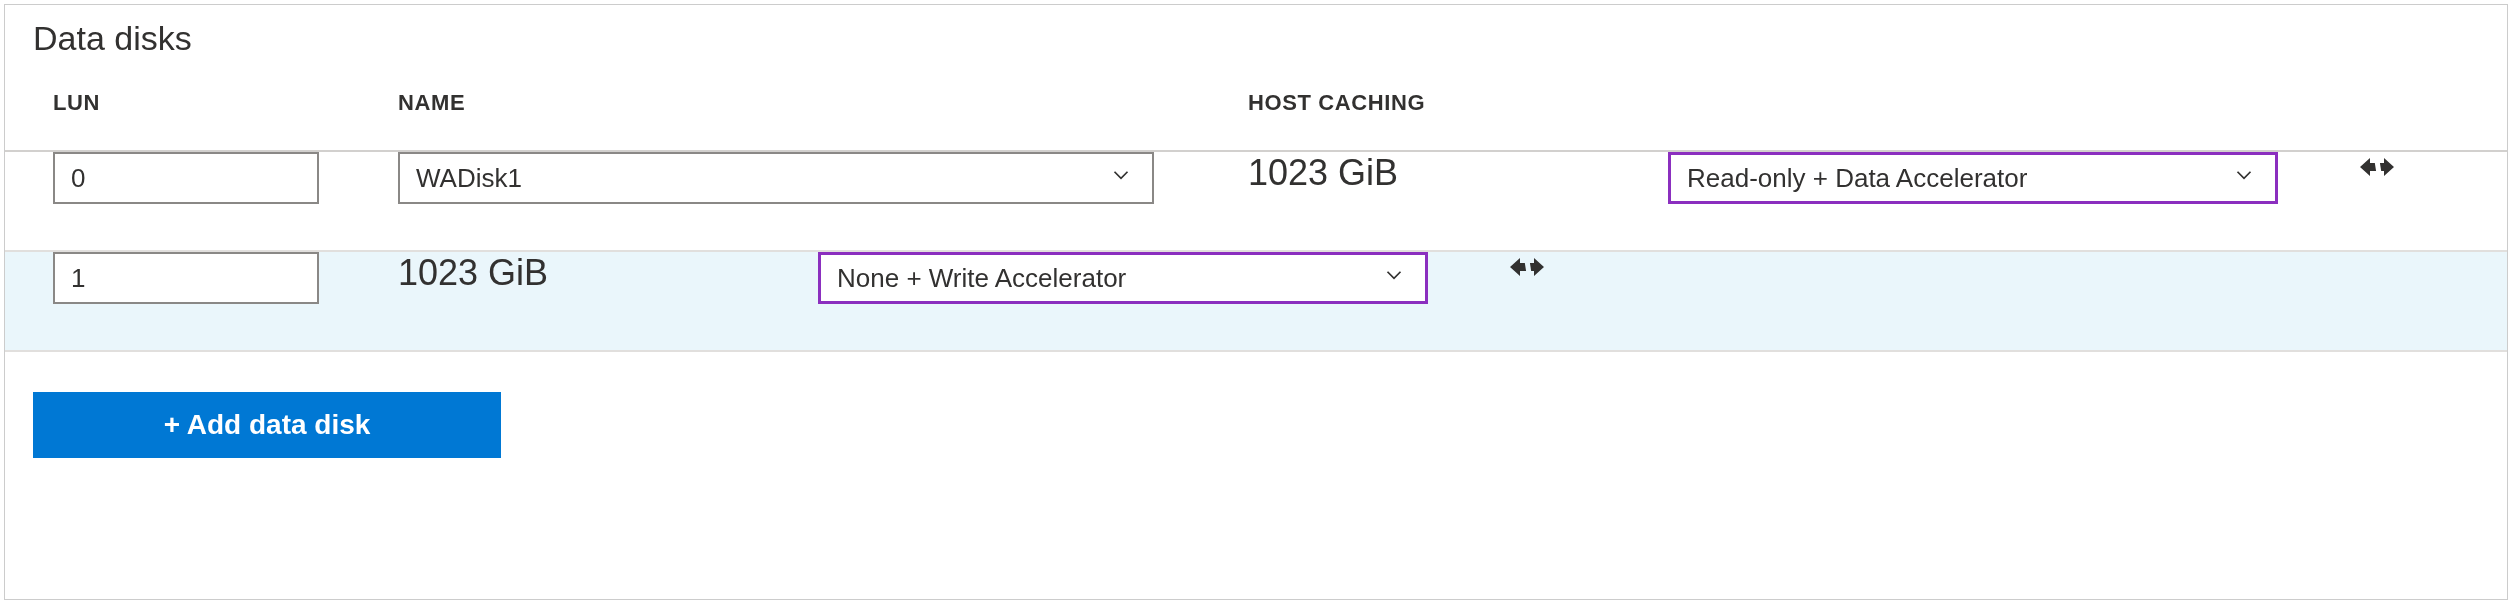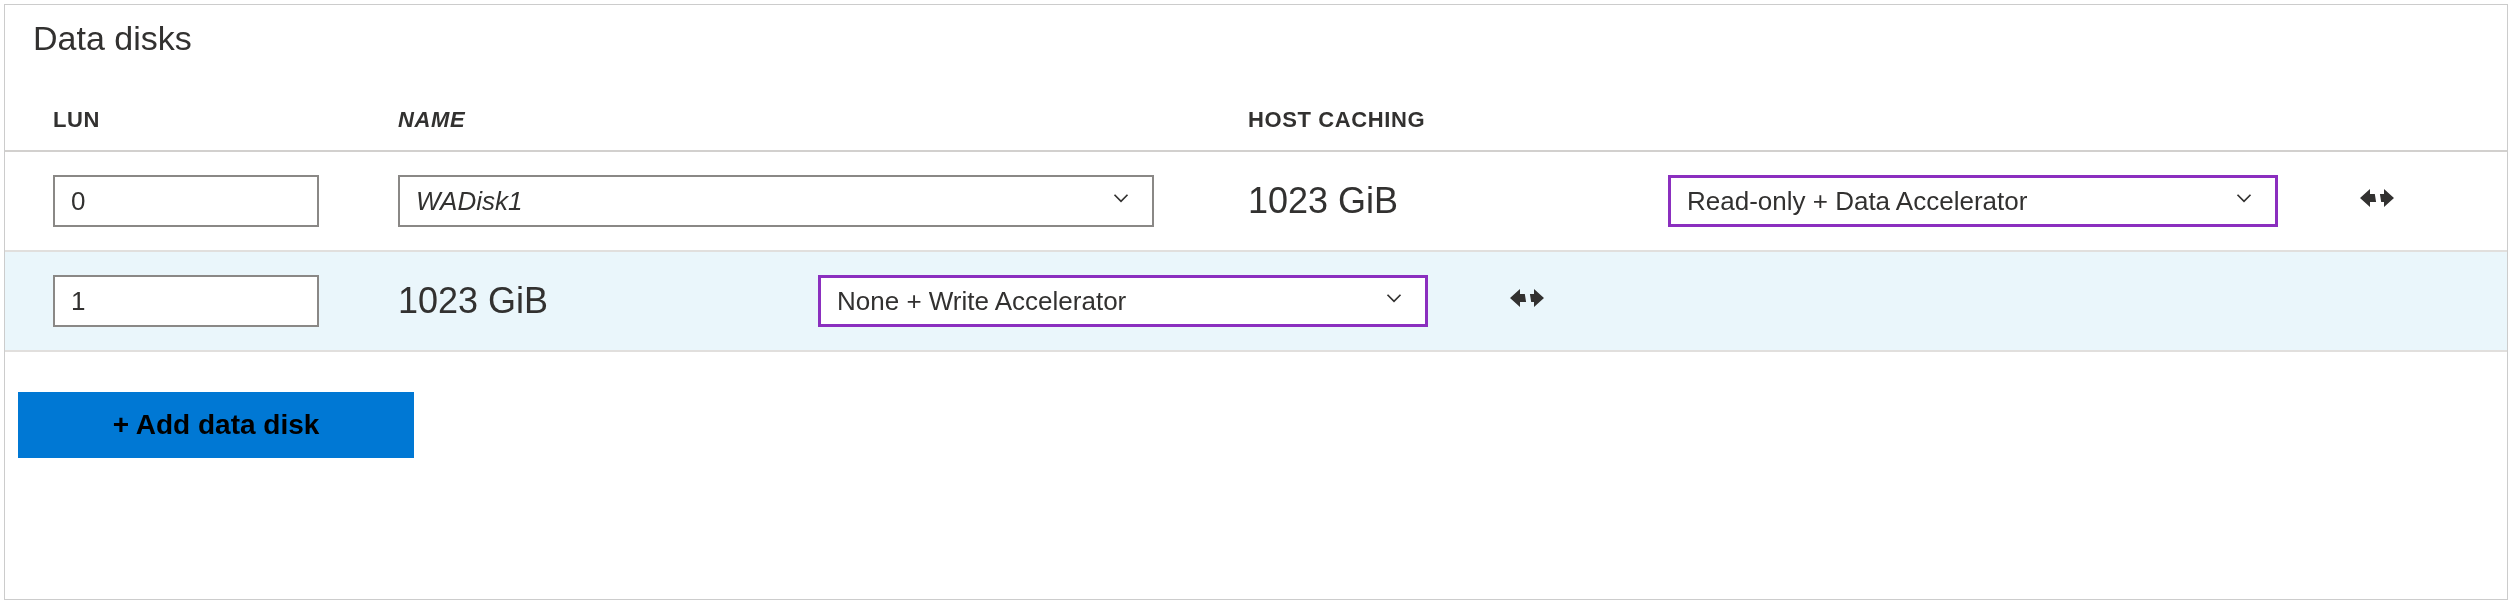--- a/index.html
+++ b/index.html
@@ -22,36 +22,36 @@
       font-weight: 400;
       color: #323130;
       padding-left: 28px;
       margin-bottom: 32px;
     }
     .table {
       width: 100%;
     }
     .thead-row, .tbody-row {
       display: flex;
-      align-items: center;
+      align-items: flex-start;
       padding-left: 48px;
       padding-right: 30px;
     }
     .thead-row {
       height: 62px;
       border-bottom: 2px solid #d2d0ce;
     }
     .th {
       font-size: 22px;
       font-weight: 700;
       letter-spacing: 0.6px;
       color: #323130;
     }
     .col-lun   { width: 345px; flex-shrink: 0; }
-    .col-name  { width: 850px; flex-shrink: 0; font-style: italic; }
+    .col-name  { width: 850px; flex-shrink: 0; }
     .col-size  { width: 420px; flex-shrink: 0; }
     .col-cache { width: 660px; flex-shrink: 0; }
     .col-extra { width: 100px; flex-shrink: 0; display:flex; align-items:center; justify-content:center;}
     .tbody-row {
       height: 100px;
       border-bottom: 2px solid #e1dfdd;
       background: #fff;
     }
     .tbody-row.highlight {
       background: #eaf6fb;
@@ -96,25 +96,25 @@
     .size-text {
       font-size: 36px;
       color: #323130;
     }
     .highlight .size-text { color: #323130; }
     .write-accel-icon {
       display:inline-block;
     }
     .add-btn {
       margin-top: 40px;
-      margin-left: 13px;
-      width: 396px;
+      margin-left: 28px;
+      width: 468px;
       height: 66px;
       background: #0078d4;
-      color: #000000;
+      color: #ffffff;
       font-size: 28px;
       font-weight: 600;
       display: flex;
       align-items: center;
       justify-content: center;
       border: none;
       cursor: pointer;
     }
   </style>
 </head>

